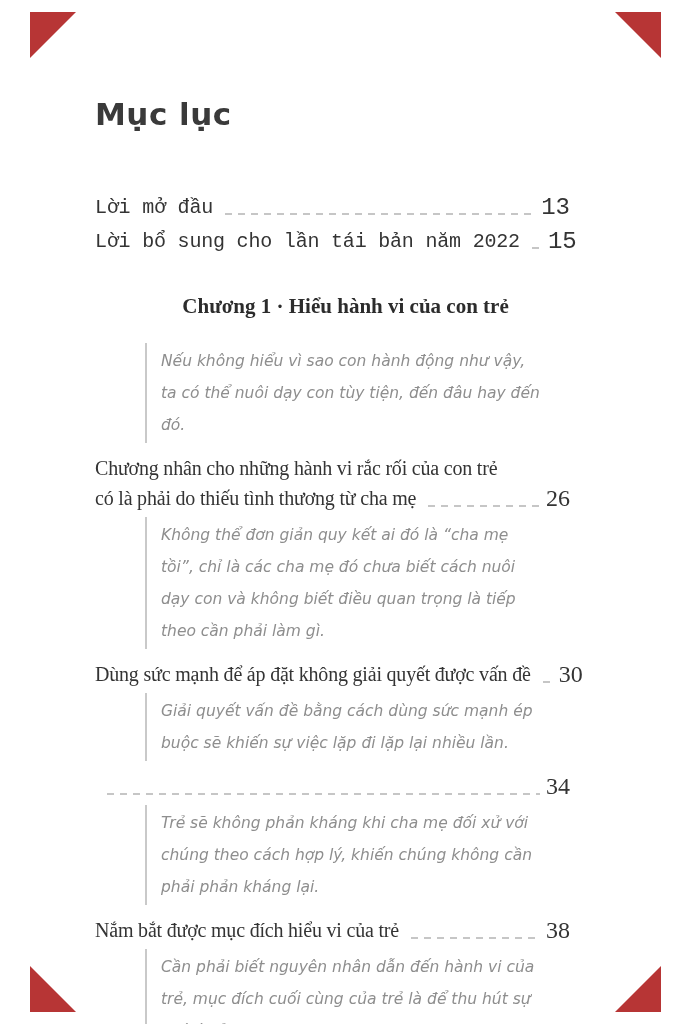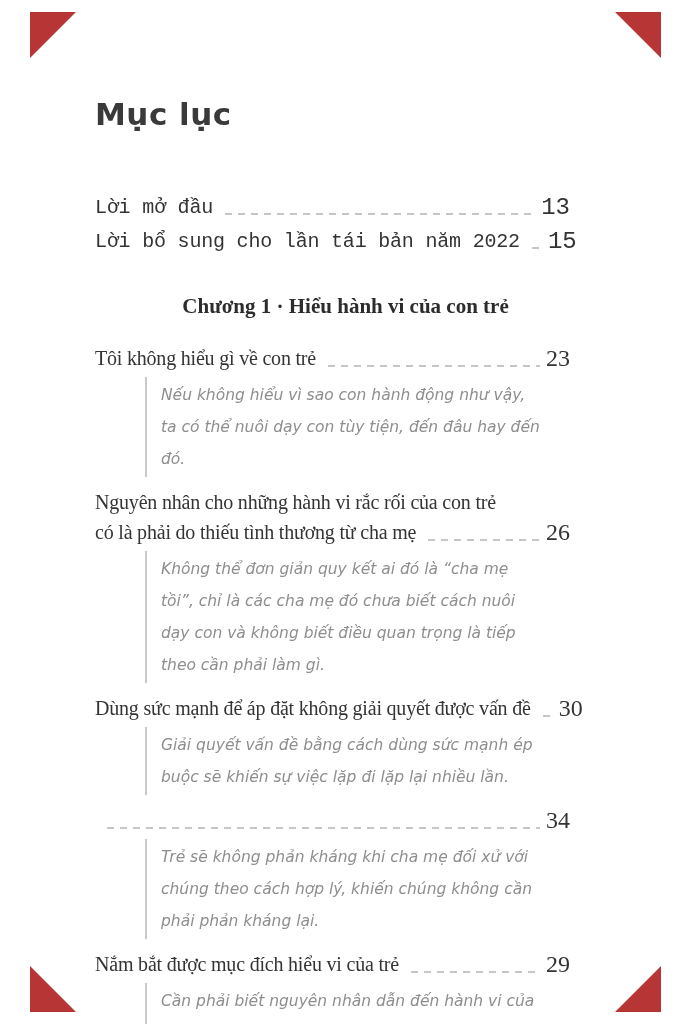--- a/index.html
+++ b/index.html
@@ -81,30 +81,25 @@
         <span class="pg">15</span>
       </div>
     </div>
 
   <div class="chapter-heading">Chương 1 · Hiểu hành vi của con trẻ</div>
 
   <div class="toc-col entries">
 
       <div class="entry">
 
-        <div class="row">
-          <span class="t">Tôi không hiểu gì về con trẻ</span>
-          <span class="leader"></span>
-          <span class="pg">23</span>
-        </div>
         <div class="desc">Nếu không hiểu vì sao con hành động như vậy, ta có thể nuôi dạy con tùy tiện, đến đâu hay đến đó.</div>
       </div>
 
       <div class="entry">
-        <div class="pre-line">Nguyên nhân cho những hành vi rắc rối của con trẻ</div>
+        <div class="pre-line">Chương nhân cho những hành vi rắc rối của con trẻ</div>
         <div class="row">
           <span class="t">có là phải do thiếu tình thương từ cha mẹ</span>
           <span class="leader"></span>
           <span class="pg">26</span>
         </div>
         <div class="desc">Không thể đơn giản quy kết ai đó là “cha mẹ tồi”, chỉ là các cha mẹ đó chưa biết cách nuôi dạy con và không biết điều quan trọng là tiếp theo cần phải làm gì.</div>
       </div>
 
       <div class="entry">
 
@@ -123,19 +118,19 @@
           <span class="pg">34</span>
         </div>
         <div class="desc">Trẻ sẽ không phản kháng khi cha mẹ đối xử với chúng theo cách hợp lý, khiến chúng không cần phải phản kháng lại.</div>
       </div>
 
       <div class="entry">
 
         <div class="row">
           <span class="t">Nắm bắt được mục đích hiểu vi của trẻ</span>
           <span class="leader"></span>
-          <span class="pg">29</span>
+          <span class="pg">38</span>
         </div>
         <div class="desc">Cần phải biết nguyên nhân dẫn đến hành vi của trẻ, mục đích cuối cùng của trẻ là để thu hút sự chú ý của cha mẹ.</div>
       </div>
     </div>
 
 </div>
 
 </body></html>

